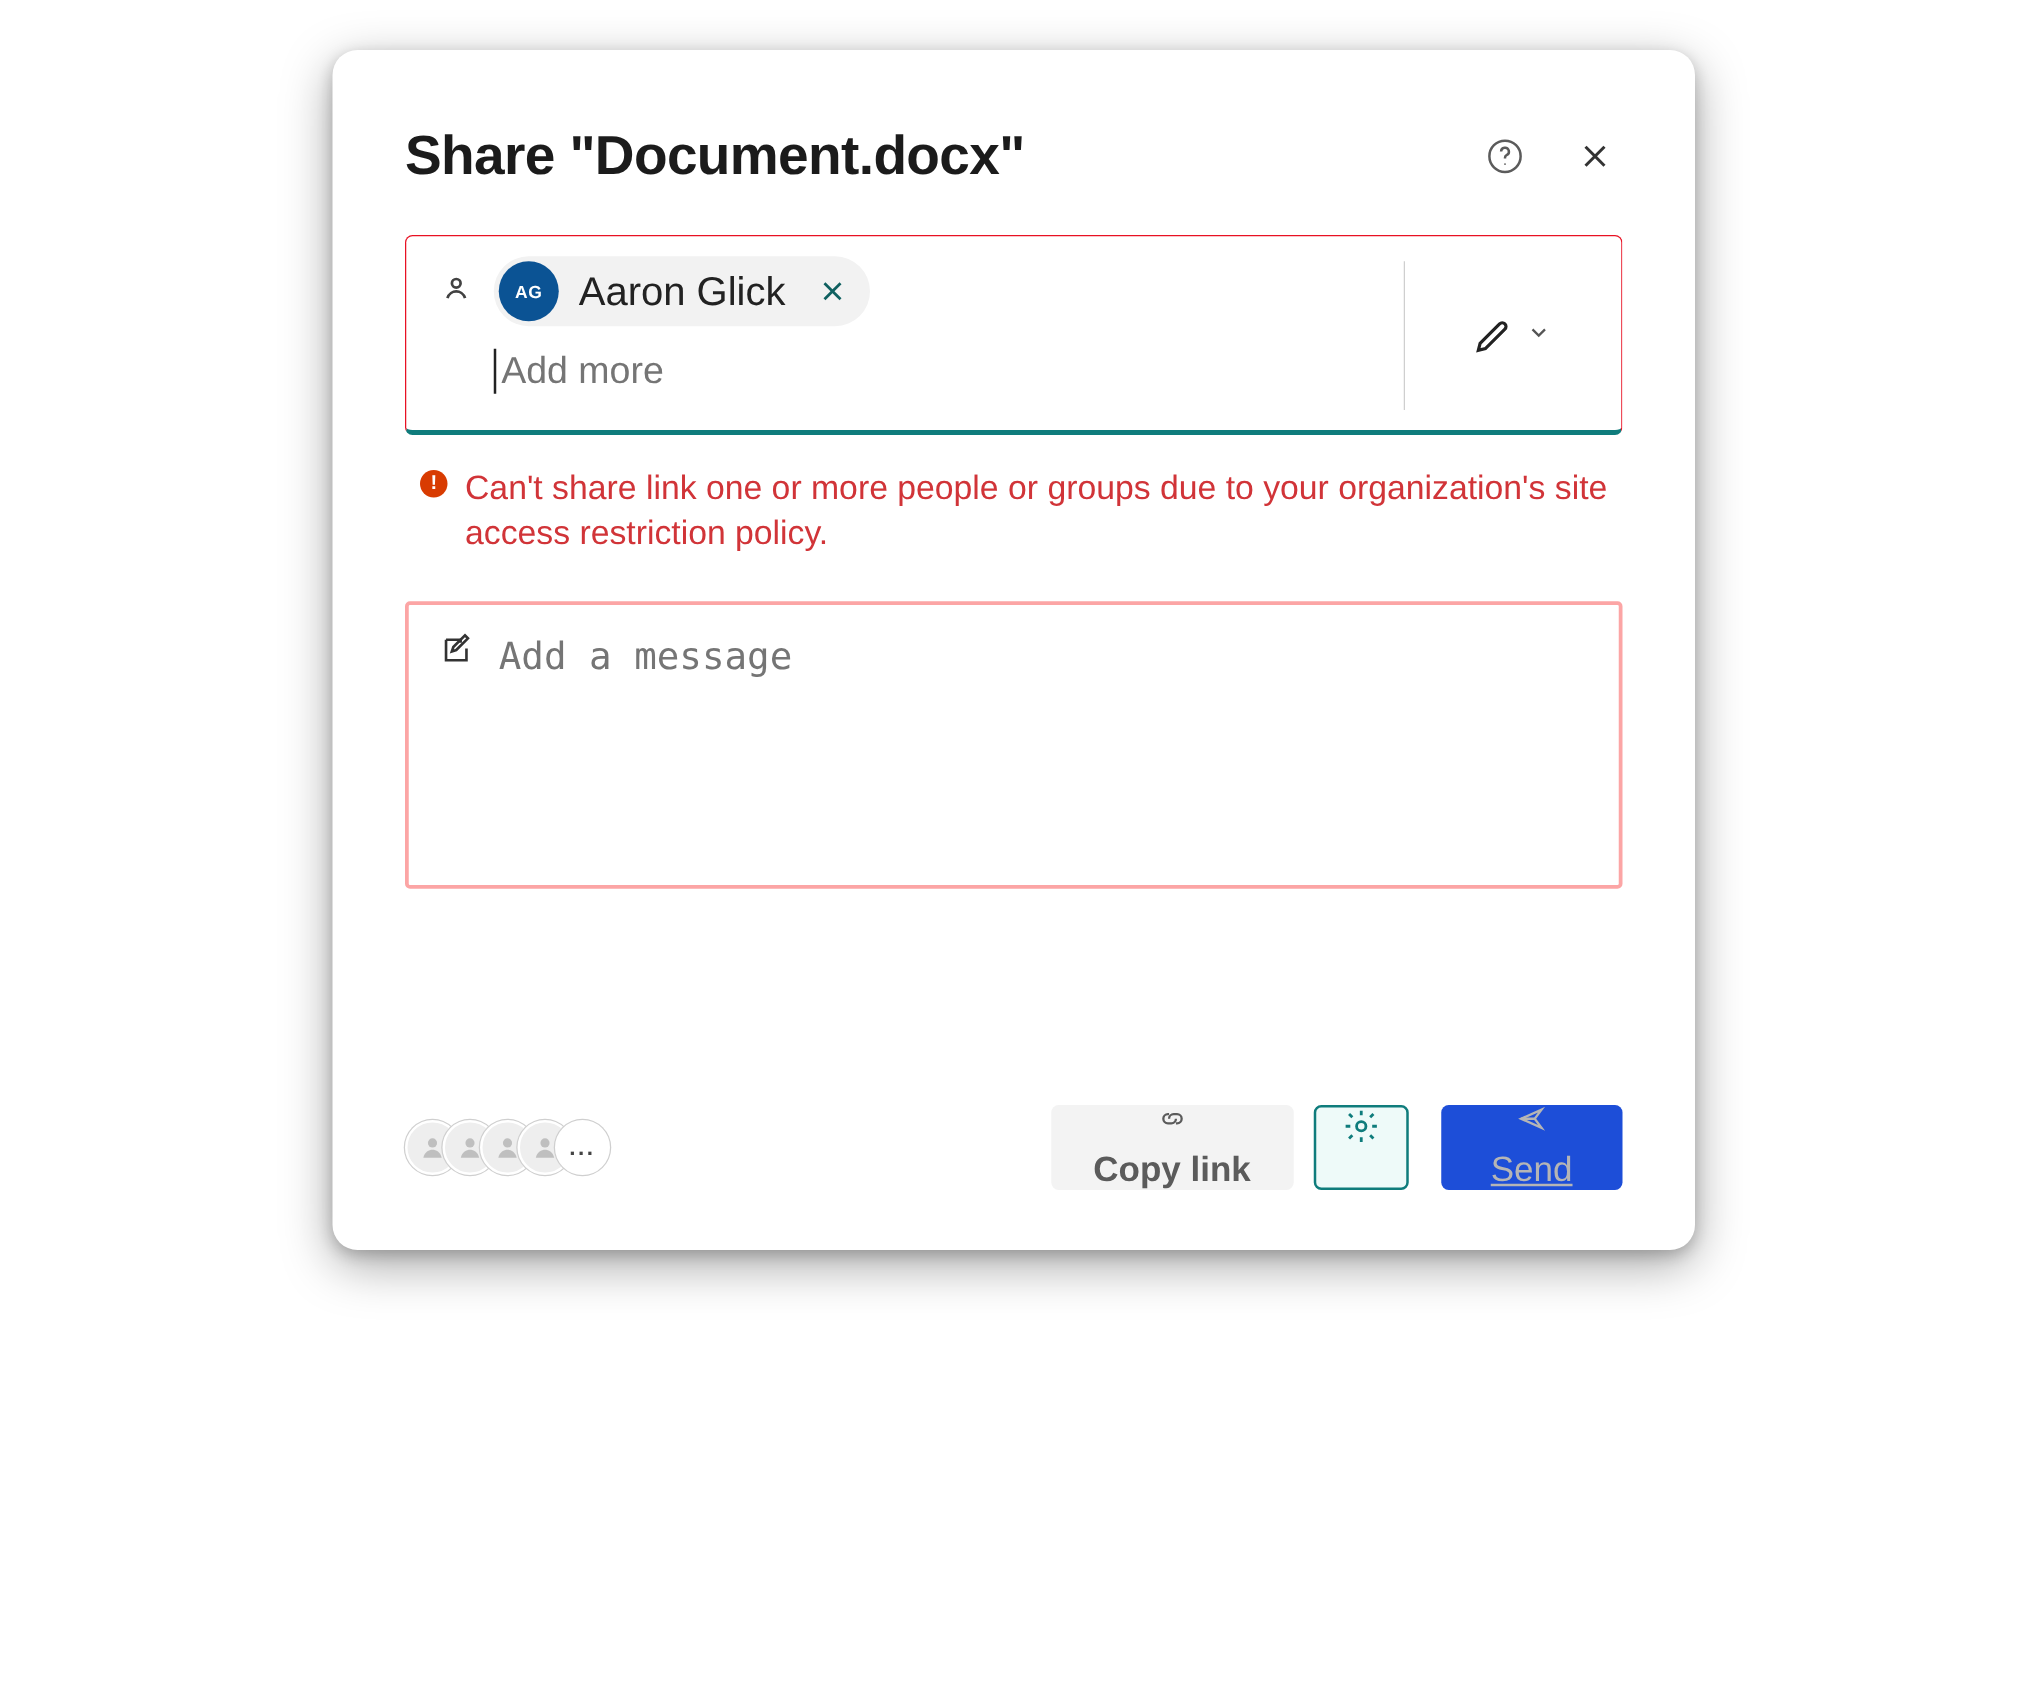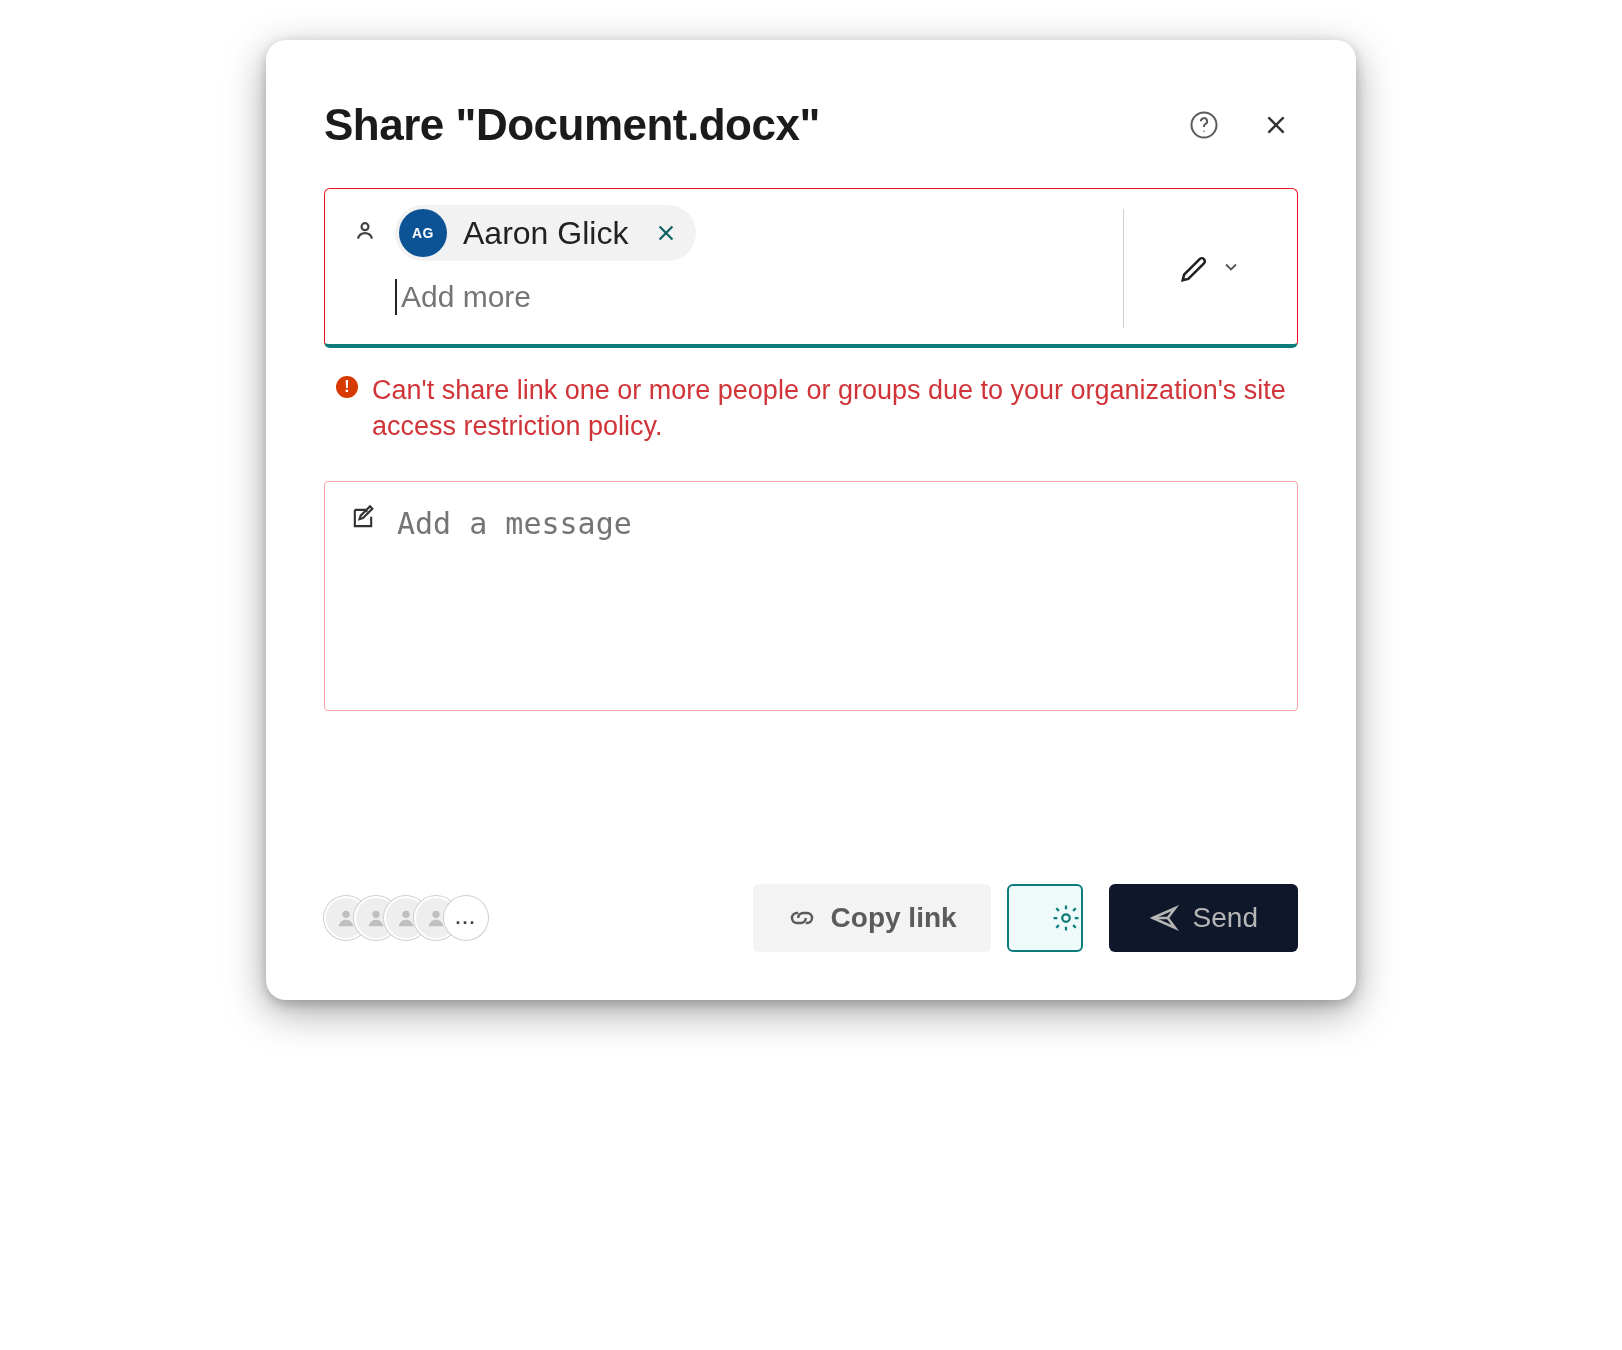--- a/index.html
+++ b/index.html
@@ -177,21 +177,21 @@
   }
   .error-text {
     font-size: 27px;
     line-height: 1.35;
     color: #d13438;
   }
 
   
   .message-box {
     margin-top: 36px;
-    border: 1px solid #fca5a5;
+    border: 3px solid #fca5a5;
     border-radius: 4px;
     height: 230px;
     padding: 22px 24px;
     display: flex;
     gap: 18px;
   }
   .compose-icon svg { width: 28px; height: 28px; stroke: #333; stroke-width: 1.8; fill:none; }
   .message-input {
     font-size: 30px;
     color: #777;
@@ -229,46 +229,48 @@
     letter-spacing: 2px;
     font-weight: 600;
   }
   .spacer { flex: 1; }
 
   .btn {
     height: 68px;
     border-radius: 6px;
     display: flex;
     align-items: center;
-    justify-content: flex-end;
+    justify-content: space-between;
     gap: 14px;
     font-size: 28px;
     cursor: pointer;
+    flex-direction: column;
   }
   .btn-copy {
     background: #f3f3f3;
     color: #5b5b5b;
     padding: 0 34px;
     font-weight: 600;
   }
   .btn-copy svg { width: 30px; height: 30px; stroke: #5b5b5b; stroke-width: 2; fill:none; }
 
   .btn-settings {
     width: 76px;
     border: 2px solid #0f7c7c;
     background: #eefaf9;
   }
   .btn-settings svg { width: 30px; height: 30px; stroke: #0f7c7c; stroke-width: 1.8; fill:none; }
 
   .btn-send {
-    background: #0f172a;
+    background: #1d4ed8;
     color: #b5b5b5;
     padding: 0 40px;
     font-weight: 400;
     margin-left: 10px;
+    text-decoration: underline;
   }
   .btn-send svg { width: 30px; height: 30px; stroke: #b5b5b5; stroke-width: 2; fill:none; }
 </style>
 </head>
 <body>
 
 <div class="canvas">
   <div class="dialog">
 
     <div class="dialog-header">

